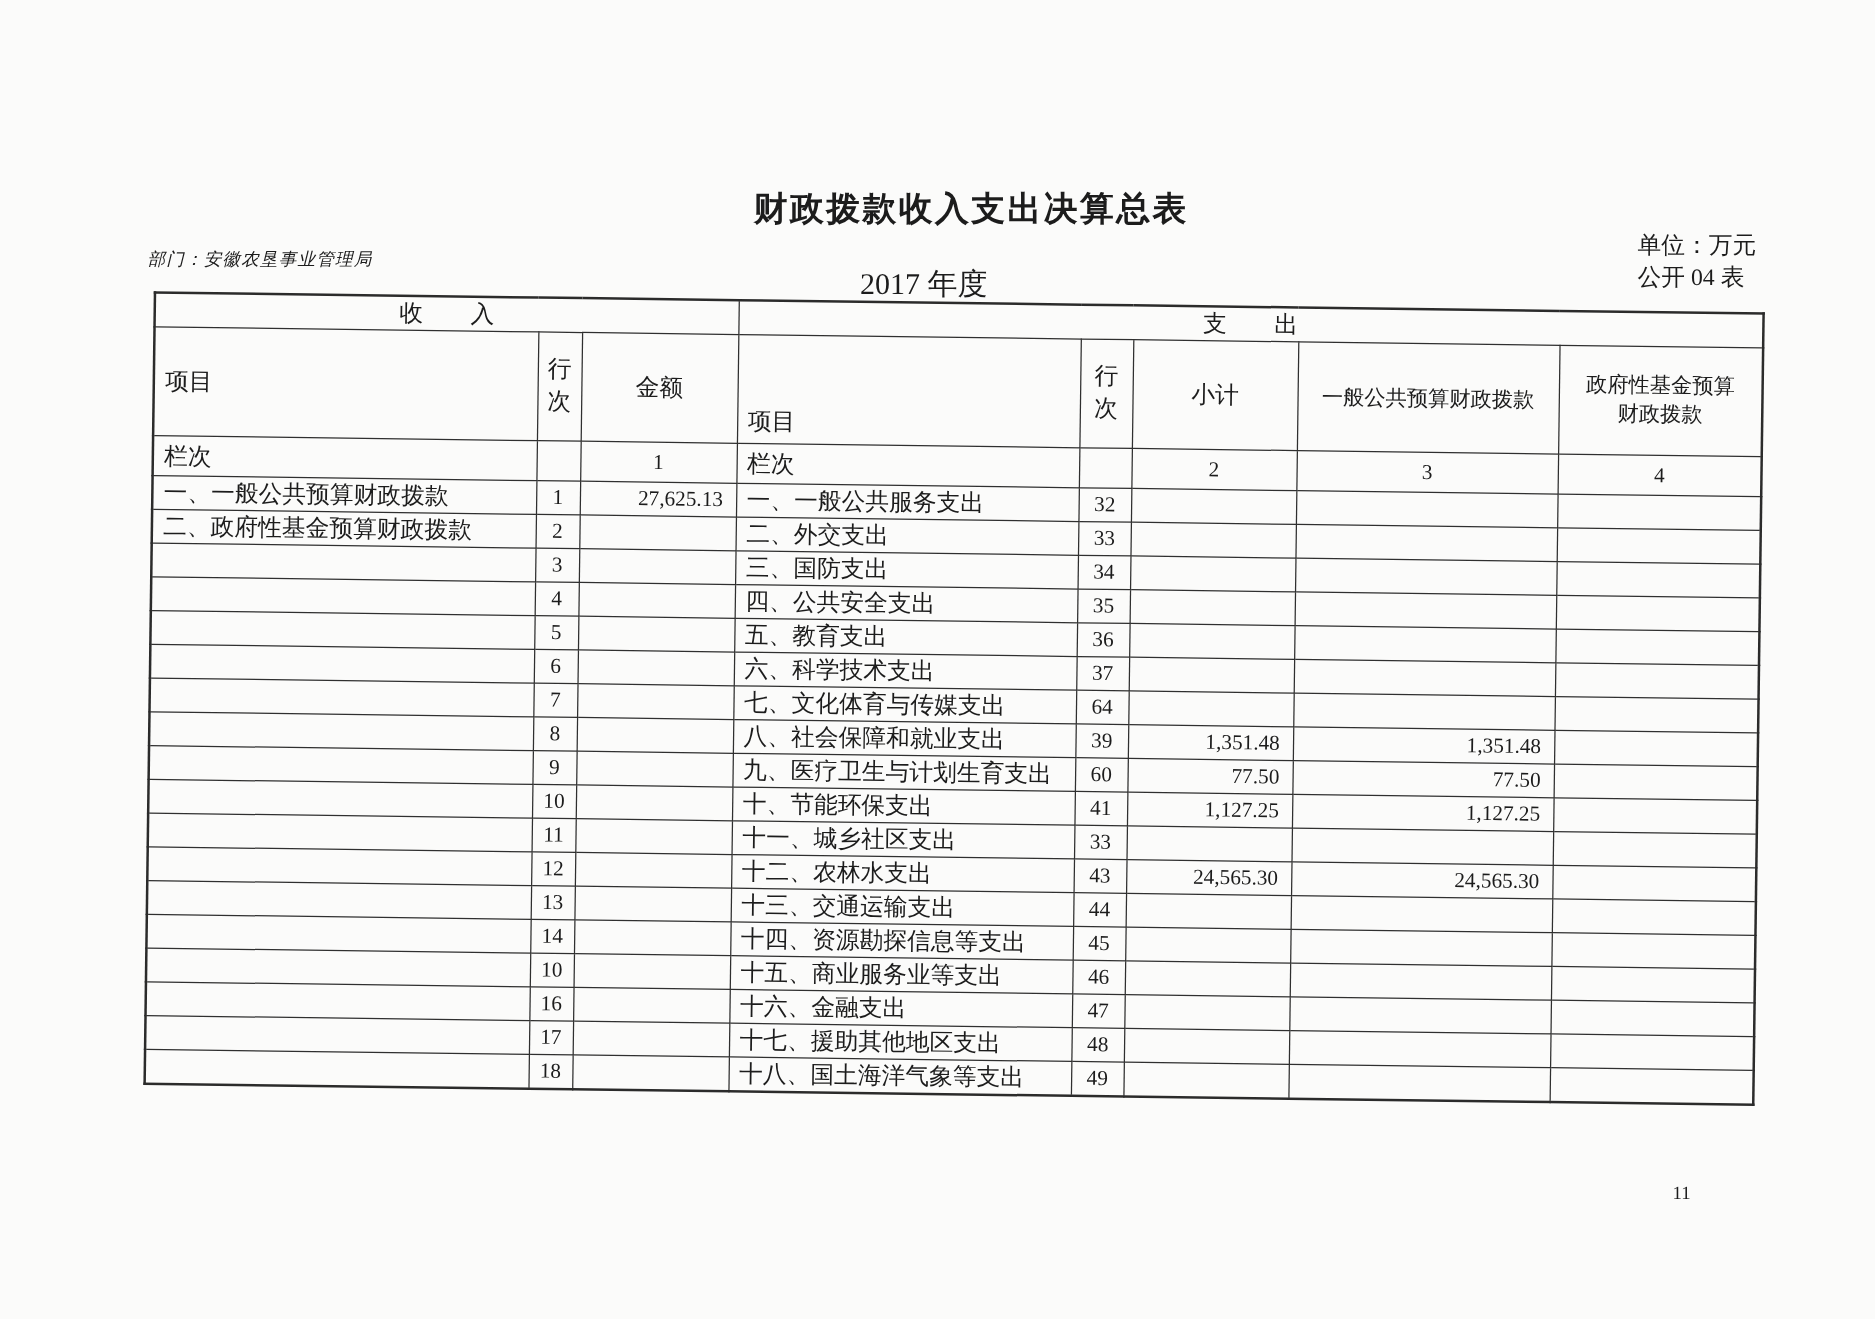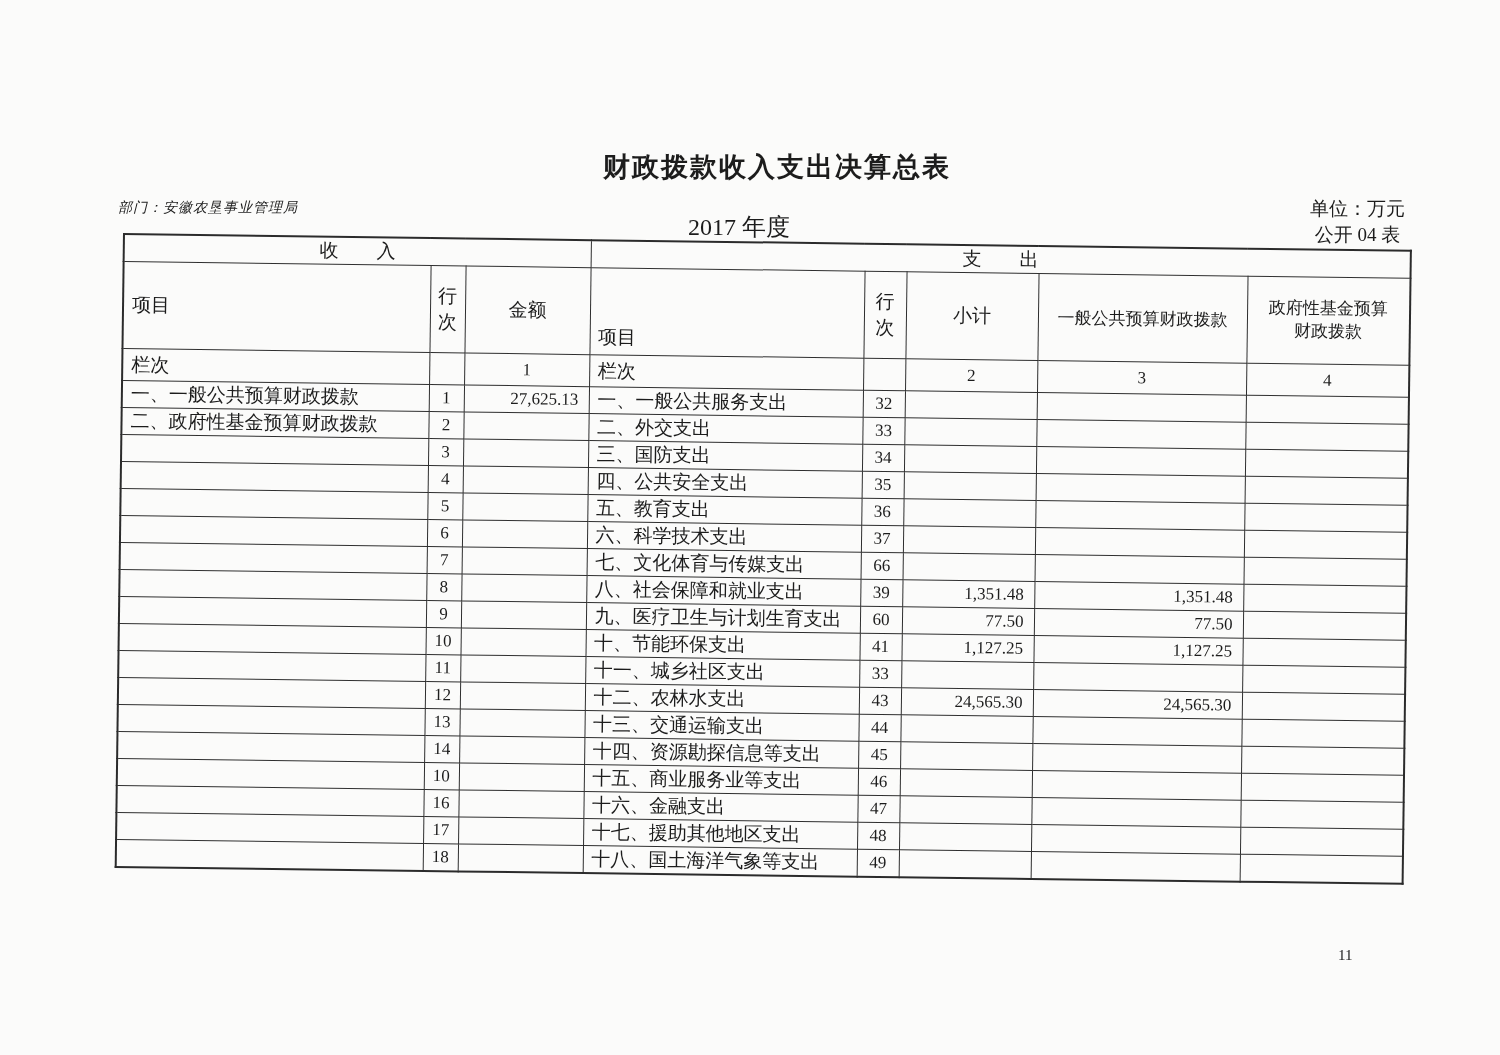--- a/index.html
+++ b/index.html
@@ -10,21 +10,21 @@
     color:#1c1c1c;
     font-family:"Liberation Serif","DejaVu Serif",serif;
     overflow:hidden;
   }
   .title{
     position:absolute; top:149px; left:777px; transform:translateX(-50%);
     font-size:27px; font-weight:bold; letter-spacing:2px; white-space:nowrap;
   }
   .dept{ position:absolute; top:199px; left:118px; font-size:14px; letter-spacing:1px;font-style:italic; }
   .year{ position:absolute; top:211px; left:688px; font-size:24px;text-align:center; }
-  .meta-right{ position:absolute; top:196px; right:95px; text-align:center; font-size:19px; line-height:26px; }
+  .meta-right{ position:absolute; top:184px; right:95px; text-align:left; font-size:19px; line-height:26px; }
   .page-num{ position:absolute; top:947px; left:1338px; font-size:15px; }
 
   .table-wrap{
     position:absolute; top:233px; left:123px; width:1287px;
     transform:rotate(0.75deg); transform-origin:0 0;
   }
   table{ border-collapse:collapse; table-layout:fixed; width:1287px; border:2px solid #2b2b2b; }
   td{
     border:1px solid #2f2f2f;
     font-size:19px; padding:0 6px; overflow:hidden;
@@ -154,21 +154,21 @@
           <td class="c num">37</td>
           <td class="r num"></td>
           <td class="r num"></td>
           <td class="r num"></td>
         </tr>
         <tr>
           <td class="item"></td>
           <td class="c num">7</td>
           <td class="r num"></td>
           <td class="item">七、文化体育与传媒支出</td>
-          <td class="c num">66</td>
+          <td class="c num">64</td>
           <td class="r num"></td>
           <td class="r num"></td>
           <td class="r num"></td>
         </tr>
         <tr>
           <td class="item"></td>
           <td class="c num">8</td>
           <td class="r num"></td>
           <td class="item">八、社会保障和就业支出</td>
           <td class="c num">39</td>

